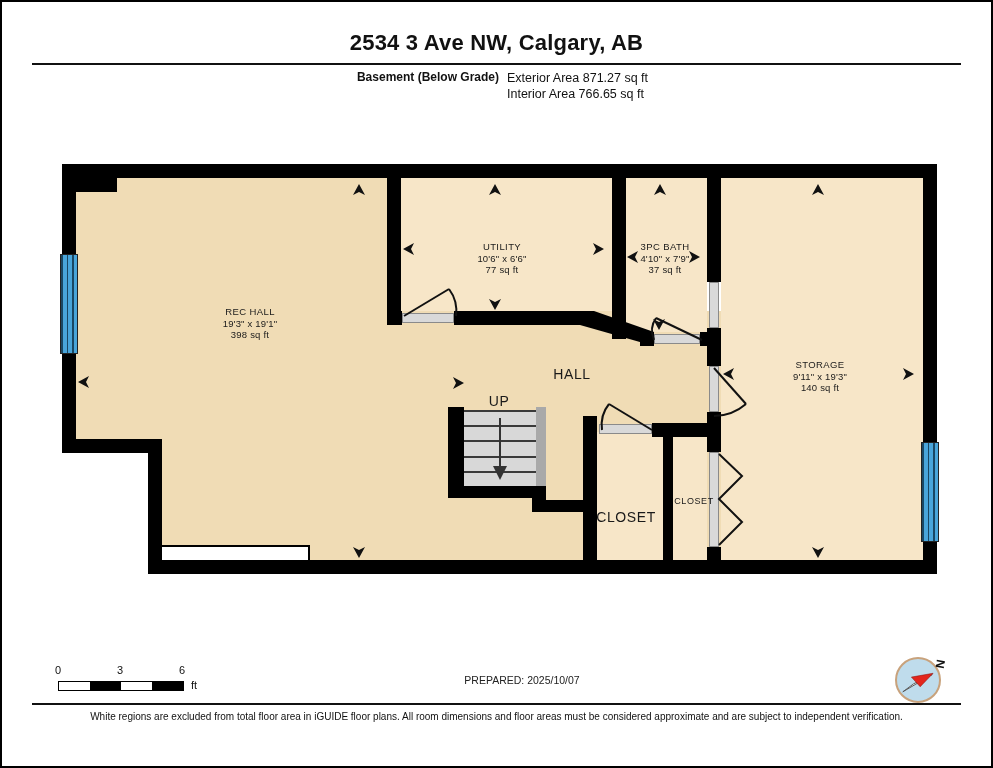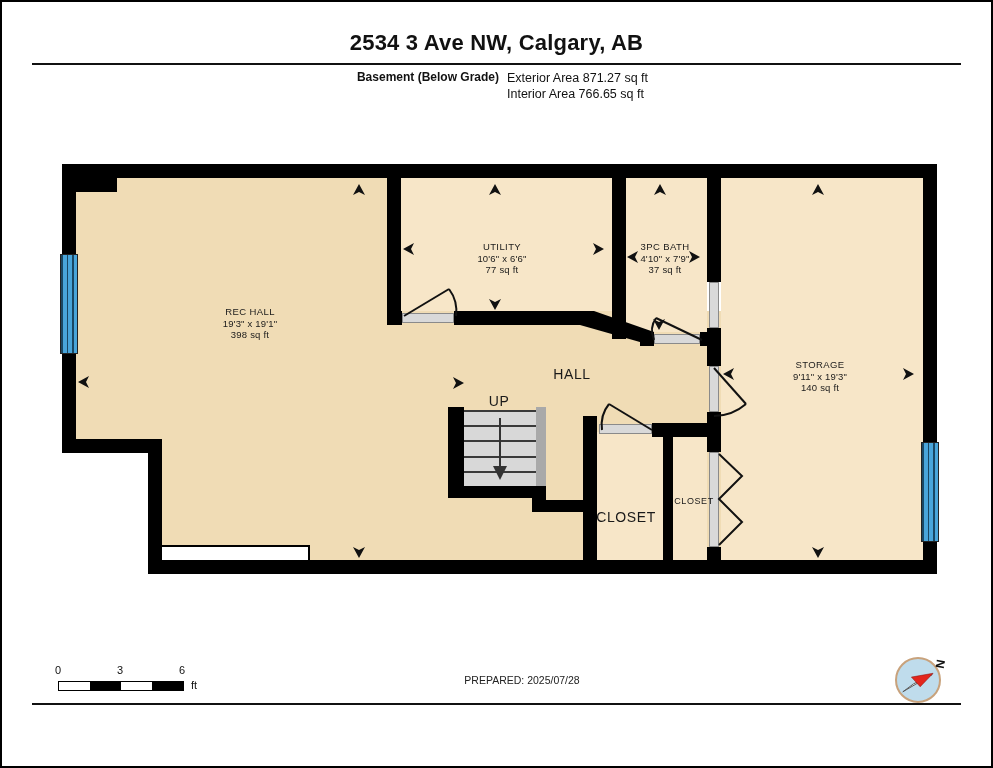--- a/index.html
+++ b/index.html
@@ -211,24 +211,25 @@
   <div class="rlabel single" style="left:624px;top:516px">CLOSET</div>
   <div class="rlabel single" style="left:692px;top:500px;font-size:9px">CLOSET</div>
 
   <div class="abs" id="scale">
     <span class="num" style="left:0">0</span>
     <span class="num" style="left:62px">3</span>
     <span class="num" style="left:124px">6</span>
     <div id="scale-bar"></div>
     <span id="scale-ft">ft</span>
   </div>
-  <div class="abs" id="prepared">PREPARED: 2025/07/28</div>
+  <div class="abs" id="prepared">PREPARED: 2025/10/07</div>
   <svg class="abs" id="compass" viewBox="0 0 54 54">
     <circle cx="25" cy="27" r="22" fill="#bfdcec" stroke="#c8a27c" stroke-width="2"></circle>
     <g transform="translate(25,27) rotate(-10)">
       <polygon points="-17,9 15,-3 -5,3" fill="#fff" stroke="#555" stroke-width="0.9"></polygon>
       <polygon points="-6,-4 16,-4 1,7" fill="#e3261d" stroke="#8c130e" stroke-width="0.5"></polygon>
     </g>
     <text transform="translate(44,6) rotate(100)" font-size="12" font-weight="bold" fill="#111">N</text>
   </svg>
   <div class="abs hr" style="top:701px"></div>
+  <div class="abs" id="disclaimer">White regions are excluded from total floor area in iGUIDE floor plans. All room dimensions and floor areas must be considered approximate and are subject to independent verification.</div>
 
 </div>
 
 </body></html>

